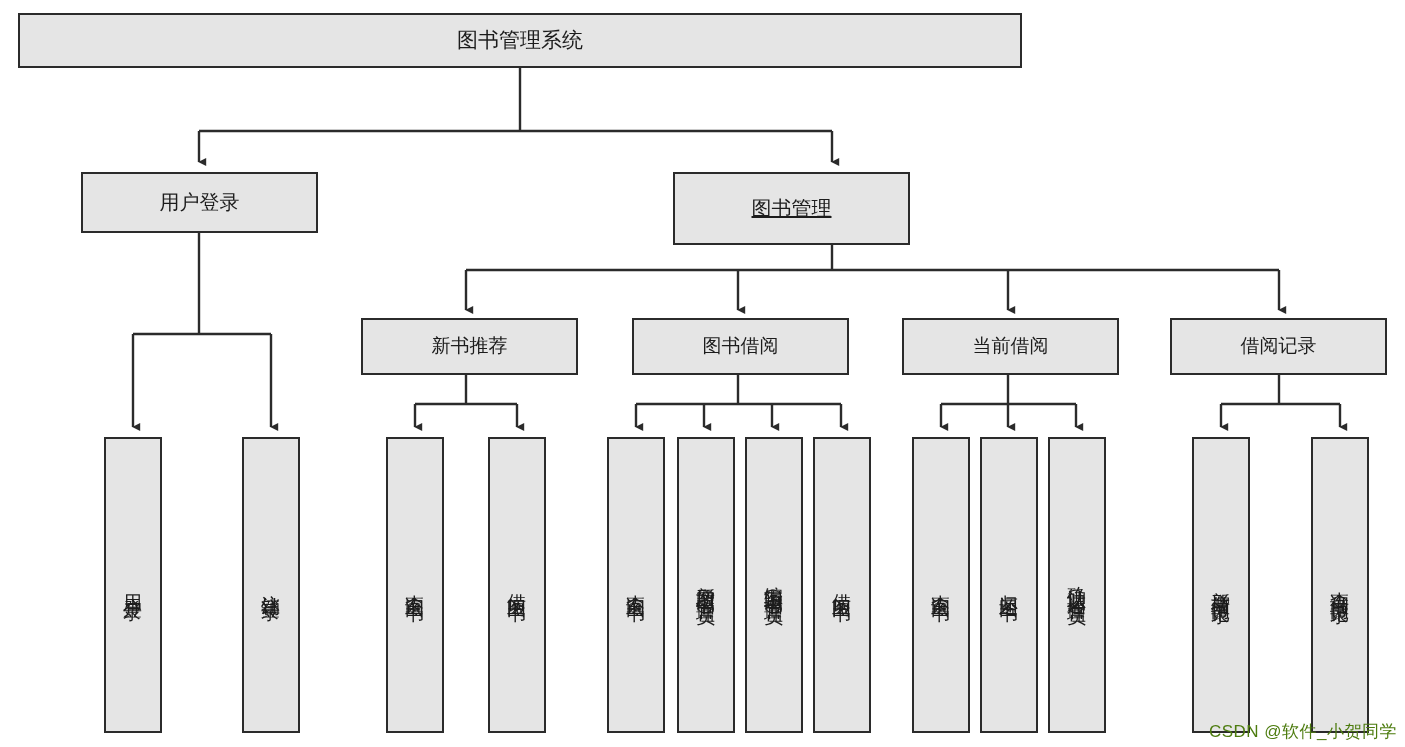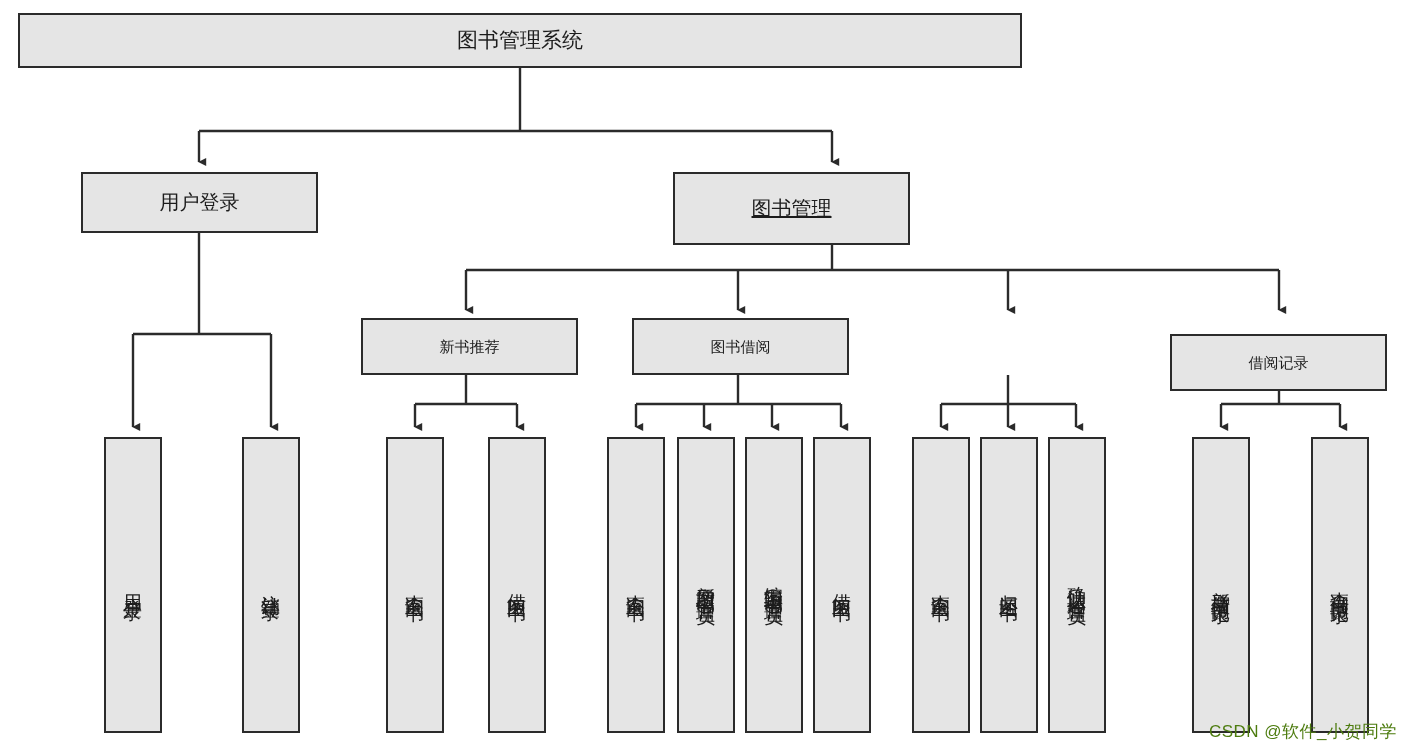--- a/index.html
+++ b/index.html
@@ -47,21 +47,21 @@
     writing-mode: horizontal-tb;
   }
   .node.vertical .label {
     writing-mode: vertical-rl;
     text-orientation: upright;
     letter-spacing: 0.16em;
     line-height: 1;
   }
   .node.root .label { font-size: 21px; }
   .node.level1 .label { font-size: 20px; }
-  .node.level2 .label { font-size: 15px; }
+  .node.level2 .label { font-size: 19px; }
   .node.leaf .label { font-size: 19px; }
 
   #watermark {
     position: absolute;
     right: 8px;
     bottom: 4px;
     font-size: 17px;
     color: #4d7c0f;
     letter-spacing: 0.5px;
     white-space: nowrap;
@@ -136,22 +136,25 @@
   </div>
 
   <div class="node level2 horizontal" style="left:361px; top:318px; width:217px; height:57px;">
     <span class="label">新书推荐</span>
   </div>
 
   <div class="node level2 horizontal" style="left:632px; top:318px; width:217px; height:57px;">
     <span class="label">图书借阅</span>
   </div>
 
-
-  <div class="node level2 horizontal" style="left:1170px; top:318px; width:217px; height:57px;margin-top:16px;">
+  <div class="node level2 horizontal" style="left:902px; top:318px; width:217px; height:57px;">
+    <span class="label">当前借阅</span>
+  </div>
+
+  <div class="node level2 horizontal" style="left:1170px; top:318px; width:217px; height:57px;">
     <span class="label">借阅记录</span>
   </div>
 
   <div class="node leaf vertical" style="left:104px; top:437px; width:58px; height:296px;">
     <span class="label">用户登录</span>
   </div>
 
   <div class="node leaf vertical" style="left:242px; top:437px; width:58px; height:296px;">
     <span class="label">注销登录</span>
   </div>

